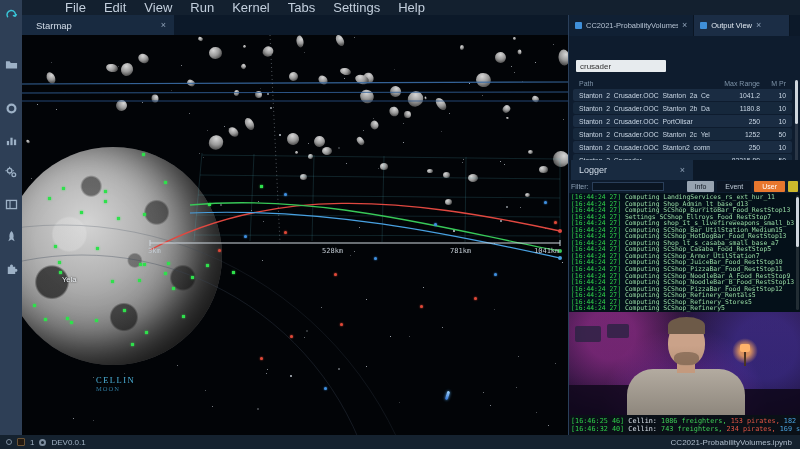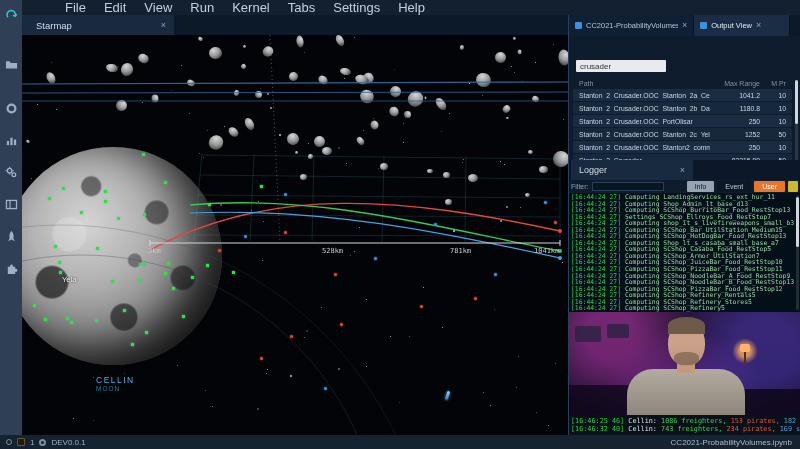--- a/index.html
+++ b/index.html
@@ -45,21 +45,21 @@
             radial-gradient(circle at 30% 40%, rgba(230,230,230,.35) 0 8%, transparent 9%),
             radial-gradient(circle at 60% 52%, rgba(50,50,50,.5) 0 3.5%, transparent 4.5%),
             radial-gradient(circle at 38% 35%, #d4d4d4 0%, #b4b4b4 28%, #8b8b8b 55%, #525252 82%, #343434 100%);
           box-shadow: inset -24px -14px 44px rgba(0,0,0,.75); }
   .marker { position:absolute; }
   .mk-green { width:3px; height:3px; background:#2fe04c; box-shadow:0 0 2px #2fe04c; }
   .mk-red   { width:3px; height:3px; background:#e04838; border-radius:50%; box-shadow:0 0 2px #e04838; }
   .mk-blue  { width:3px; height:3px; background:#3f8fe0; border-radius:50%; box-shadow:0 0 2px #3f8fe0; }
   .dist-label { position:absolute; font-family:"DejaVu Sans Mono", monospace; font-size:7px; color:#c4ccd4; }
   .poi-label { position:absolute; left:40px; top:240px; font-size:7.5px; color:#f0f4f8; text-shadow:0 0 2px #000; }
-  .body-label { position:absolute; left:74px; top:340px; text-align:left; }
+  .body-label { position:absolute; left:74px; top:340px; text-align:left;font-family:Liberation Serif, serif; }
   .body-label .nm { font-size:8.5px; color:#4db4dc; letter-spacing:1.5px; }
   .body-label .tp { font-size:6.5px; color:#2f7ba0; letter-spacing:1px; }
   .comet { position:absolute; left:424px; top:356px; width:3px; height:9px; background:linear-gradient(#9fd4ff,#2f6fd0); border-radius:2px; transform:rotate(18deg); box-shadow:0 0 3px #4f9fe0; }
 
   
   .rpanel { position:absolute; left:568px; top:14px; width:232px; height:421px;
             background:#0e1c2e; border-left:1px solid #2a3f5a; z-index:20; }
   .rtabbar { position:absolute; left:0; top:0; right:0; height:22px; background:#0c1929; display:flex; }
   .rtab { height:22px; display:flex; align-items:center; gap:4px; padding:0 6px; background:#102034;
           border-right:1px solid #0a1523; }

